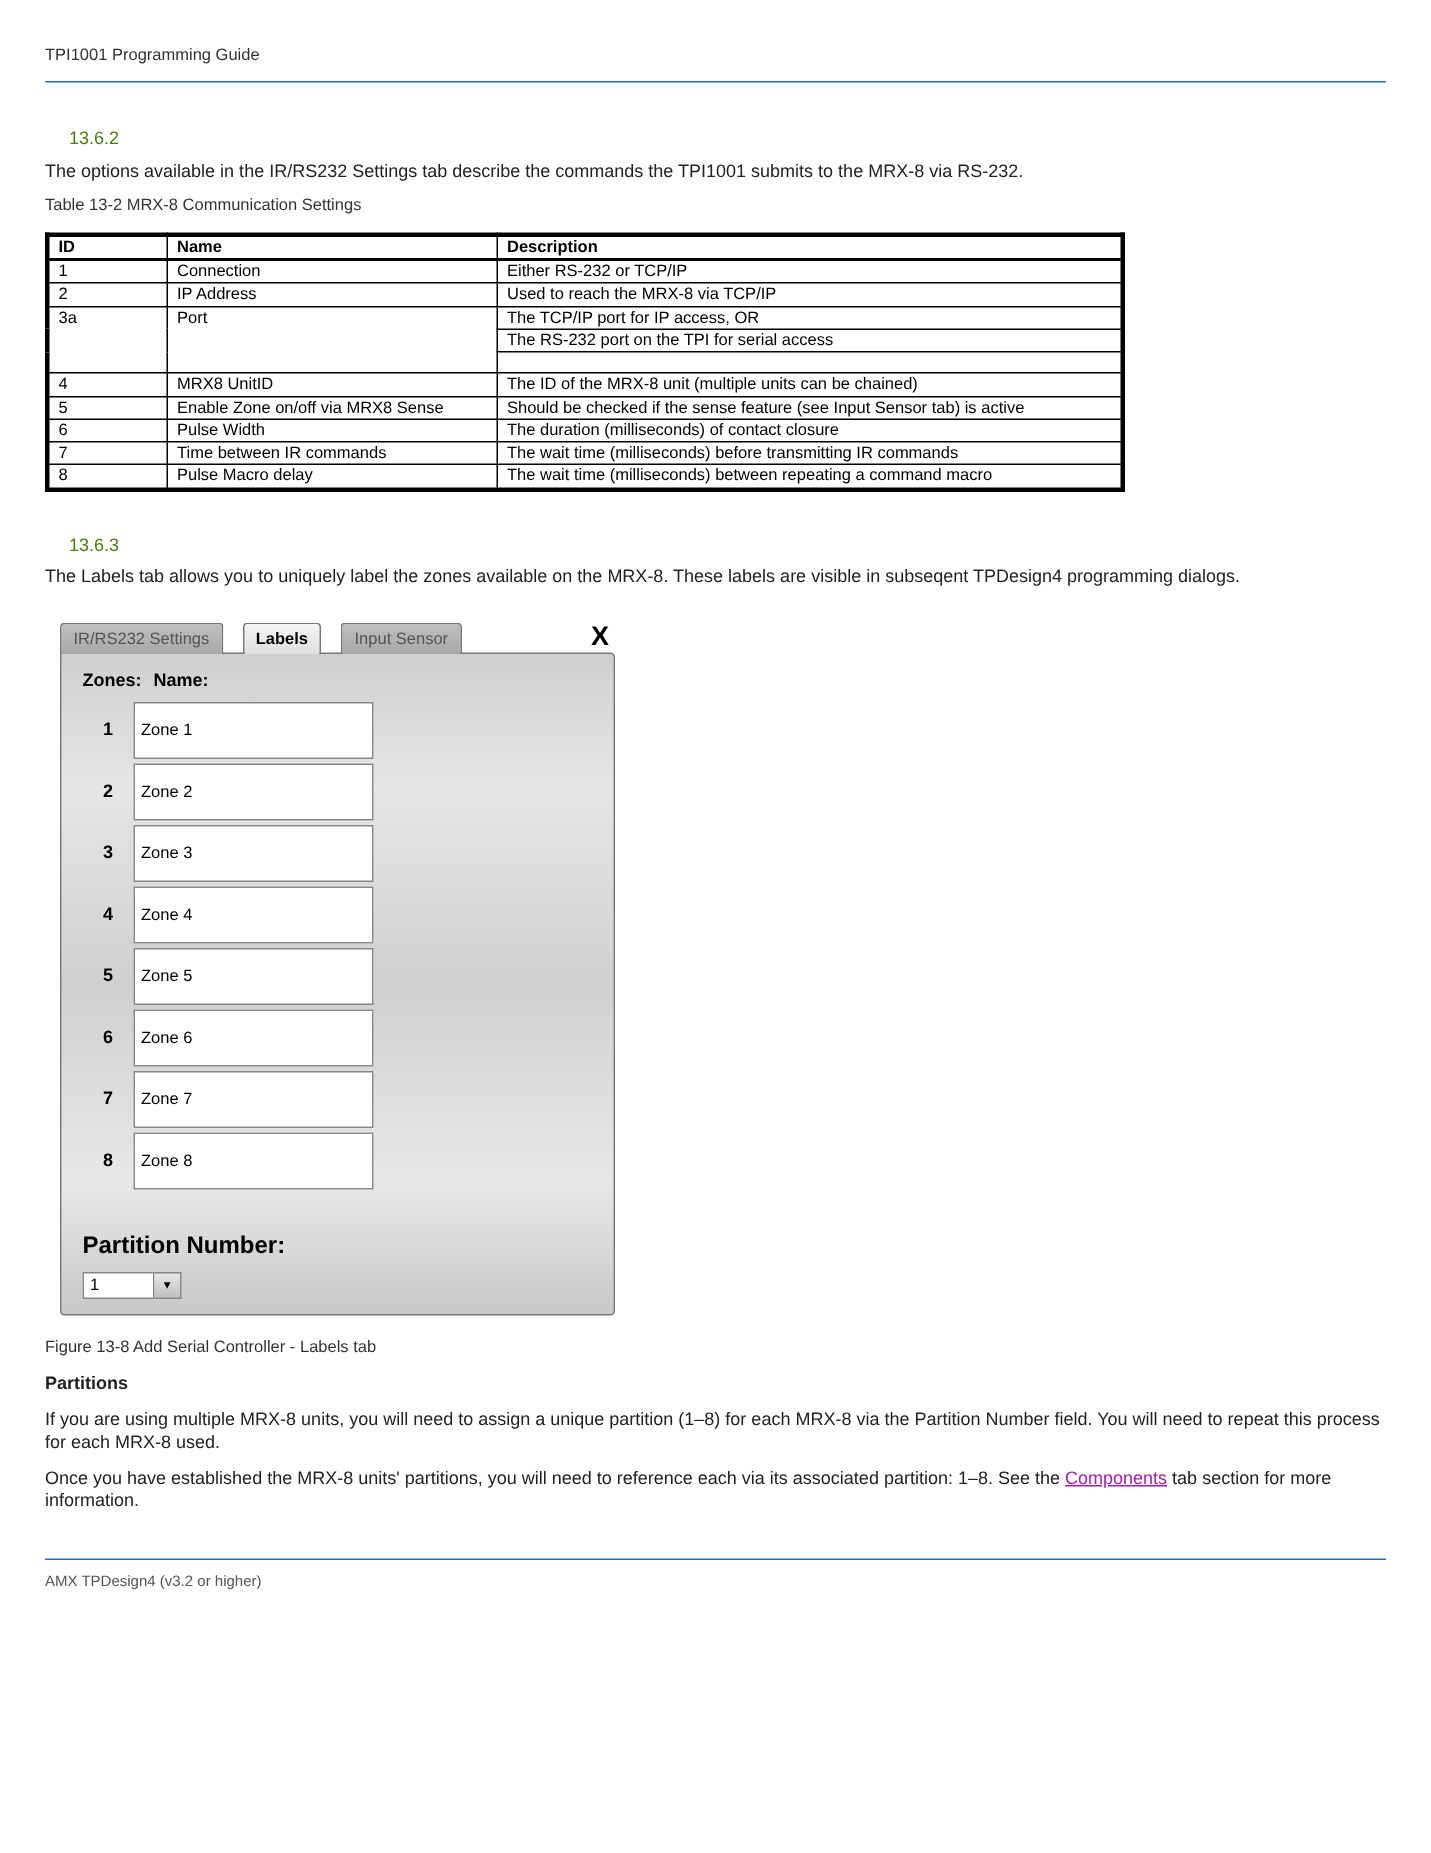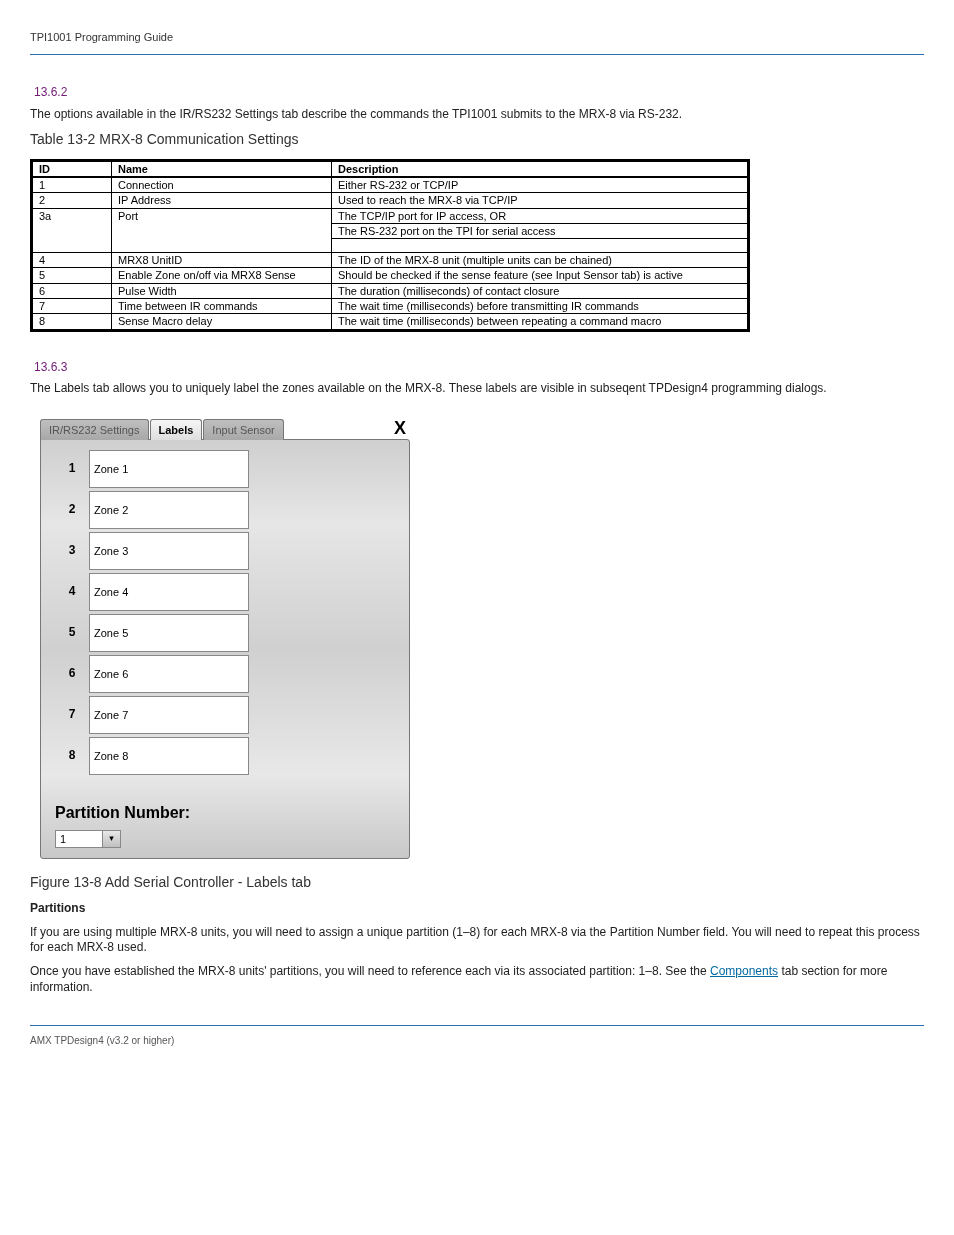--- a/index.html
+++ b/index.html
@@ -18,30 +18,30 @@
     border-top: 1px solid #2a6db3;
     margin: 10px 0 30px 0;
   }
   .header-text {
     font-size: 11px;
     color: #333;
     margin-bottom: 4px;
   }
   .section-num {
     font-size: 12px;
-    color: #701a75;
-    margin: 12px 0 6px 4px;
+    color: #4d7c0f;
+    margin: 12px 0 6px 16px;
   }
   .body-text {
     font-size: 12px;
     color: #222;
     margin-bottom: 8px;
   }
   .caption {
-    font-size: 14px;
+    font-size: 11px;
     color: #333;
     margin: 6px 0 10px 0;
   }
   table.mrx8-table {
     border-collapse: collapse;
     width: 720px;
     margin-left: 0;
     border: 3px solid #000;
   }
   table.mrx8-table th,
@@ -51,35 +51,35 @@
     font-size: 11px;
     text-align: left;
     vertical-align: top;
   }
   table.mrx8-table th {
     font-weight: bold;
     border-bottom: 2px solid #000;
   }
   .sub-row td { border-top: 1px solid #800040; }
   .figure-link {
-    color: #0369a1;
+    color: #a21caf;
     text-decoration: underline;
   }
   
   .dialog-wrap {
     width: 370px;
     margin-left: 10px;
     margin-top: 20px;
     margin-bottom: 14px;
     position: relative;
   }
   .dialog-tabs {
     display: flex;
     align-items: flex-end;
-    gap: 0;
+    gap: 12px;
     margin-bottom: -1px;
     z-index: 2;
     position: relative;
   }
   .tab {
     font-size: 11px;
     padding: 3px 8px;
     border: 1px solid #777;
     border-bottom: none;
     background: linear-gradient(#bfbfbf,#a8a8a8);
@@ -245,37 +245,41 @@
       <td>Pulse Width</td>
       <td>The duration (milliseconds) of contact closure</td>
     </tr>
     <tr>
       <td>7</td>
       <td>Time between IR commands</td>
       <td>The wait time (milliseconds) before transmitting IR commands</td>
     </tr>
     <tr>
       <td>8</td>
-      <td>Sense Macro delay</td>
+      <td>Pulse Macro delay</td>
       <td>The wait time (milliseconds) between repeating a command macro</td>
     </tr>
   </tbody>
 </table>
 
 <div class="section-num" style="margin-top:28px">13.6.3</div>
 <p class="body-text">The Labels tab allows you to uniquely label the zones available on the MRX-8. These labels are visible in subseqent TPDesign4 programming dialogs.</p>
 
 <div class="dialog-wrap">
   <div class="dialog-tabs">
     <div class="tab">IR/RS232 Settings</div>
     <div class="tab active">Labels</div>
     <div class="tab">Input Sensor</div>
     <div class="close-x">X</div>
   </div>
   <div class="dialog-body">
+    <div class="zones-header">
+      <span style="display:inline-block;width:44px">Zones:</span>
+      <span>Name:</span>
+    </div>
 
     <div class="zone-row">
       <div class="zone-num">1</div>
       <input class="zone-input" value="Zone 1" style="">
     </div>
     <div class="zone-row">
       <div class="zone-num">2</div>
       <input class="zone-input" value="Zone 2" style="">
     </div>
     <div class="zone-row">

